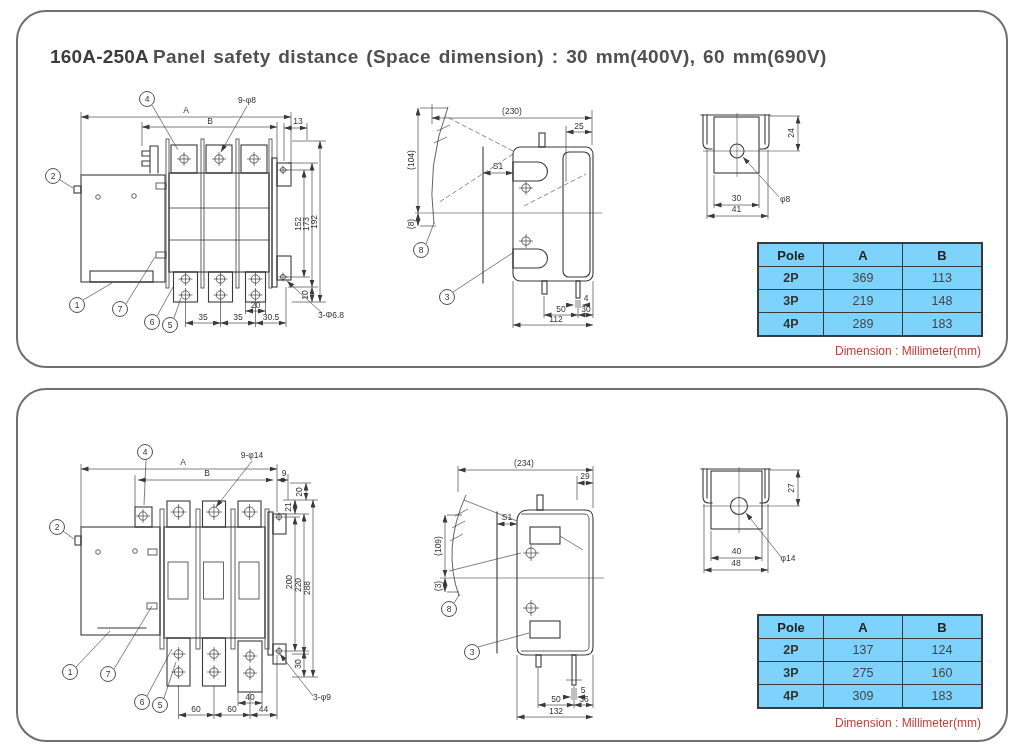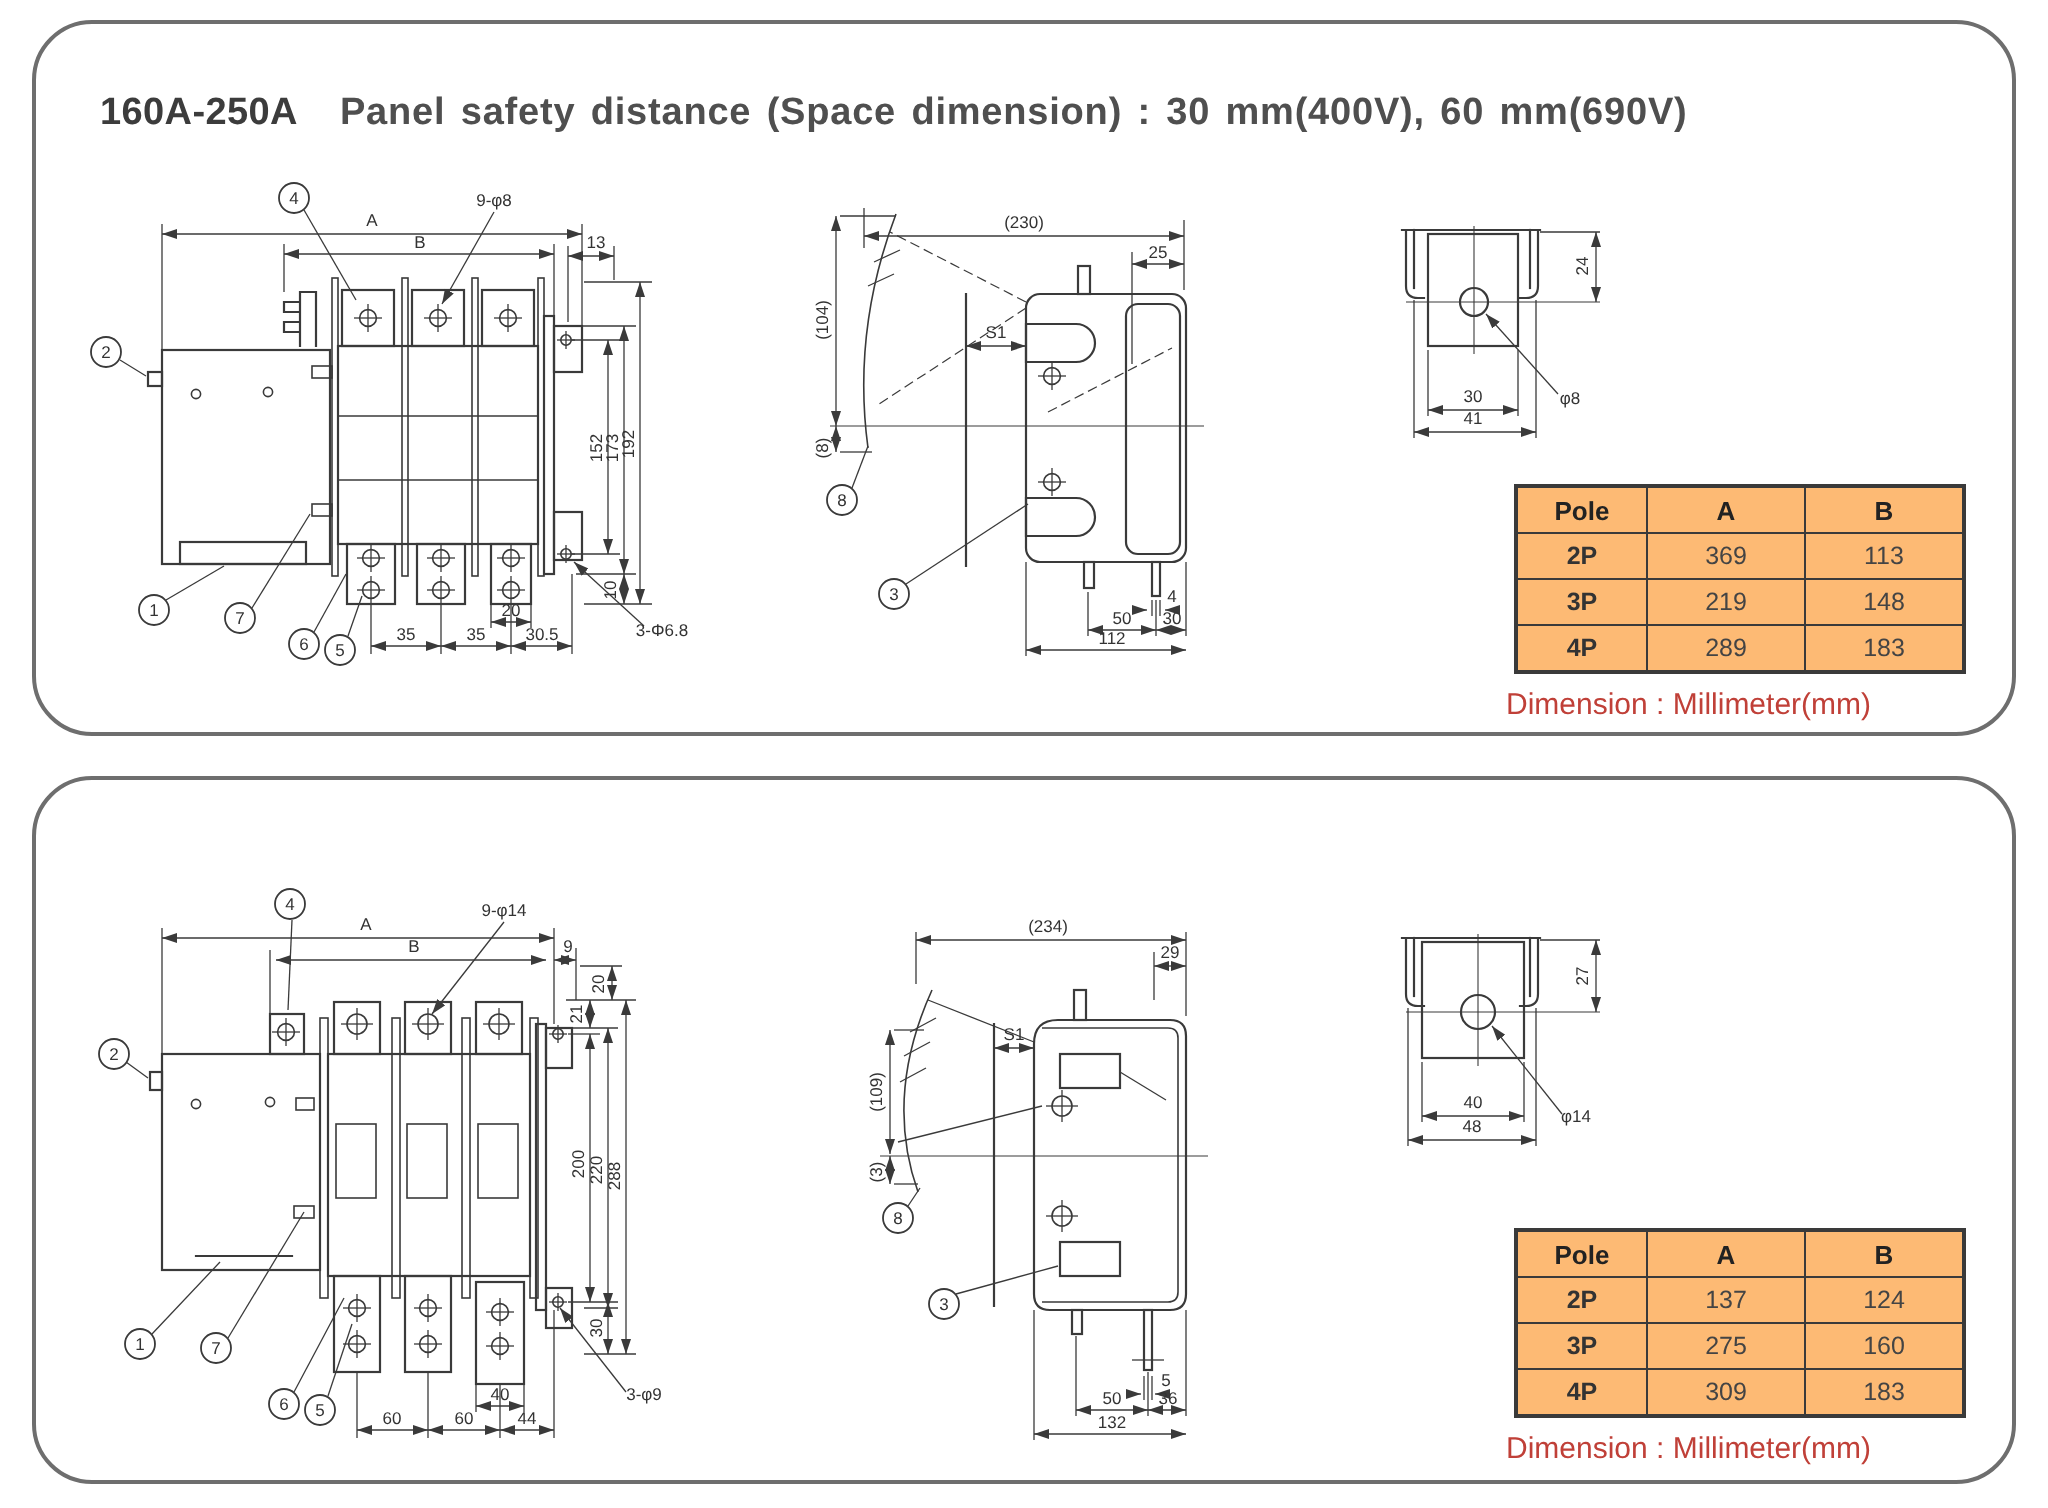--- a/index.html
+++ b/index.html
@@ -3,46 +3,46 @@
 <meta charset="utf-8">
 <style>
   html,body{margin:0;padding:0;background:#fff;}
   .page{position:relative;width:1024px;height:754px;background:#fff;overflow:hidden;
         font-family:"Liberation Sans",sans-serif;}
   .panel{position:absolute;left:16px;width:988px;border:2px solid #6e6e6e;border-radius:30px;background:#fff;}
   #panel1{top:10px;height:354px;}
   #panel2{top:388px;height:350px;}
   .title{position:absolute;font-size:19px;color:#4f4f4f;white-space:nowrap;
          letter-spacing:.4px;word-spacing:2px;}
-  .title b{color:#3c3c3c;margin-right:21px;letter-spacing:.2px;text-align:right;}
+  .title b{color:#3c3c3c;margin-right:4px;letter-spacing:.2px;text-align:right;}
   #t1{left:50px;top:30px;}
   #t2{left:50px;top:406px;}
   svg.draw{position:absolute;overflow:visible;}
   
   .ol{stroke:#3a3a3a;stroke-width:1.1;fill:none;stroke-linecap:square;}
   .o2{stroke:#3a3a3a;stroke-width:.8;fill:none;}
   .xl{stroke:#3a3a3a;stroke-width:.65;fill:none;}
   .cl{stroke:#3a3a3a;stroke-width:.55;fill:none;}
   .dsh{stroke:#3a3a3a;stroke-width:.6;fill:none;stroke-dasharray:5 2.5;}
   .dl{stroke:#3a3a3a;stroke-width:.65;fill:none;marker-start:url(#ars);marker-end:url(#are);}
   .le{stroke:#3a3a3a;stroke-width:.65;fill:none;marker-end:url(#are);}
   .dt{font:8.5px "Liberation Sans",sans-serif;fill:#333;text-anchor:middle;}
   .co circle{fill:#fff;stroke:#3a3a3a;stroke-width:.9;}
   .co text{font:8.5px "Liberation Sans",sans-serif;fill:#333;text-anchor:middle;}
   
-  .dim-table{position:absolute;border-collapse:collapse;background:#fdba74;}
+  .dim-table{position:absolute;border-collapse:collapse;background:#7dd3fc;}
   .dim-table th,.dim-table td{border:1.5px solid #3a3a3a;text-align:center;height:22px;padding:0;}
   .dim-table{border:2px solid #3a3a3a;}
   .dim-table th{width:78px;font-size:13px;color:#222;font-weight:bold;}
   .dim-table th.c0{width:64px;}
   .dim-table td{font-size:12.5px;color:#444;}
   .dim-table td.pole{font-weight:bold;color:#333;text-align:center;}
   #table1{left:757px;top:242px;}
   #table2{left:757px;top:614px;}
-  .note{position:absolute;width:228px;text-align:left;font-size:15px;color:#c04038;}
+  .note{position:absolute;width:228px;text-align:right;font-size:12px;color:#c04038;}
   #note1{left:753px;top:344px;}
   #note2{left:753px;top:716px;}
 </style>
 </head>
 <body>
 
 <div class="page">
 
   <svg width="0" height="0" style="position:absolute" aria-hidden="true">
     <defs>

